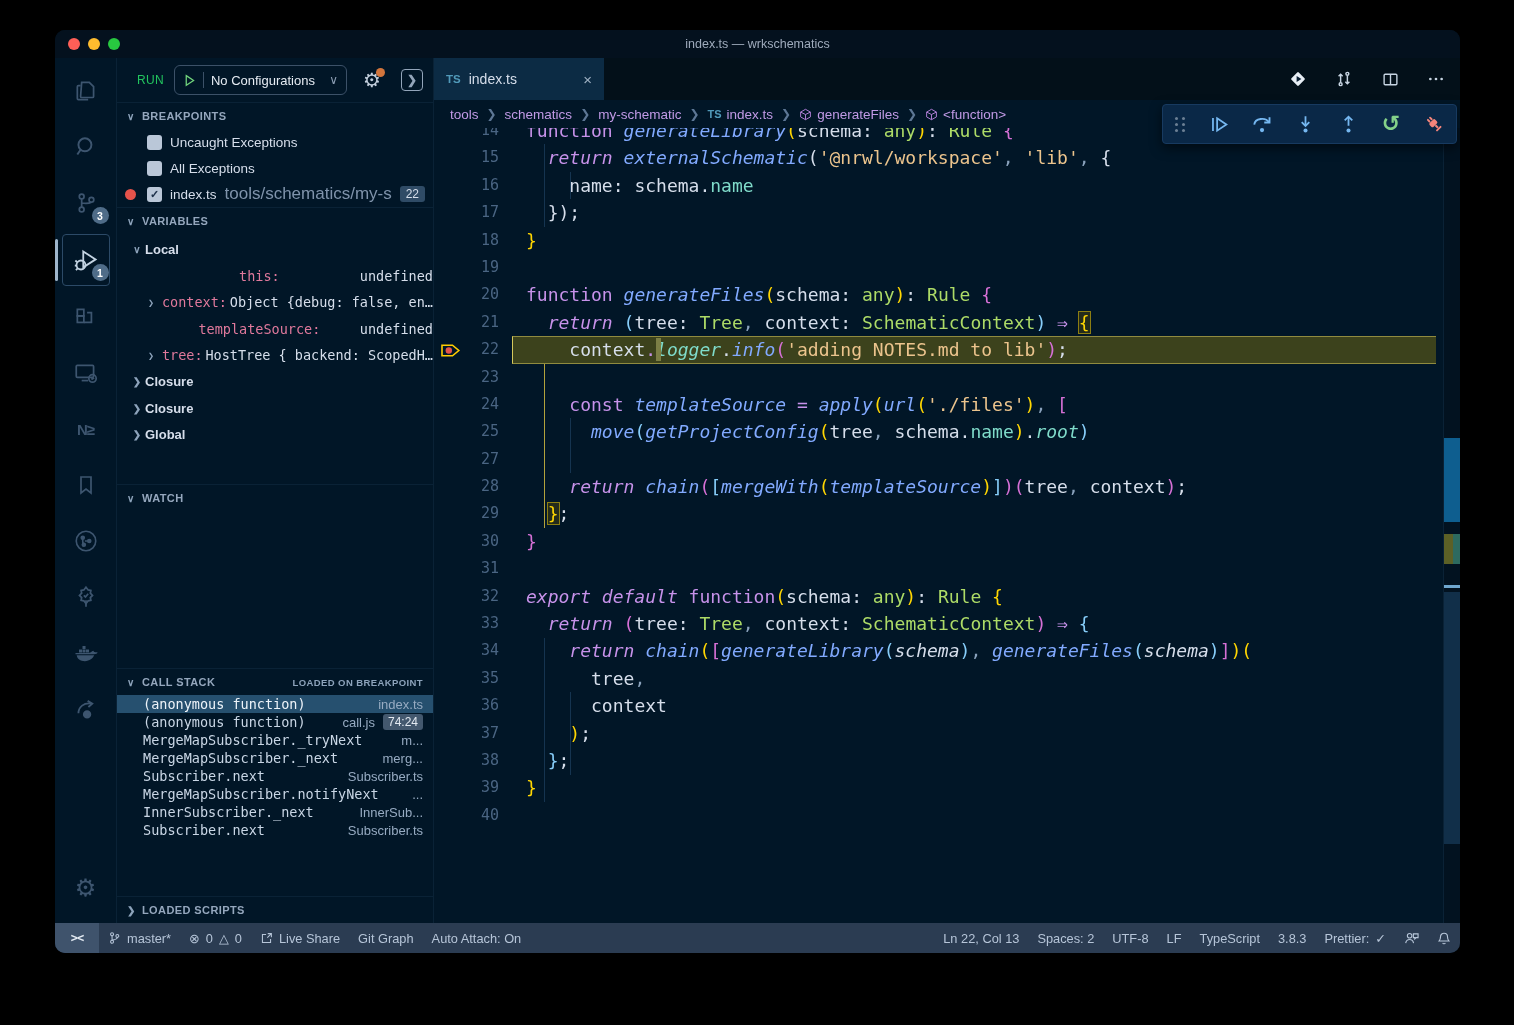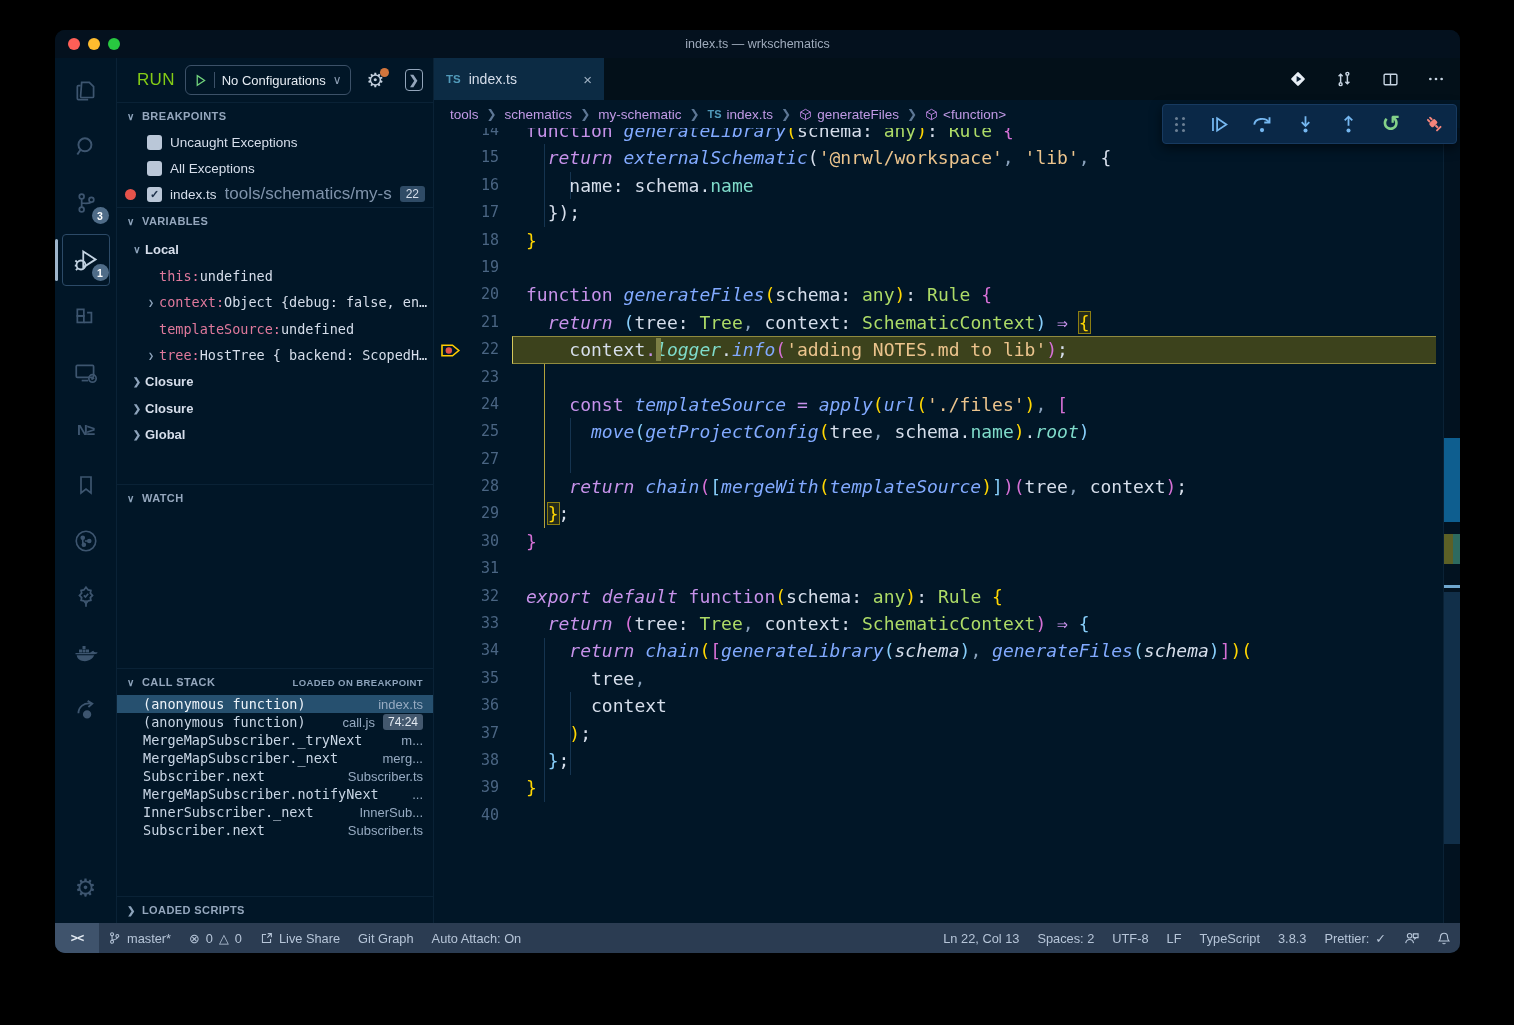--- a/index.html
+++ b/index.html
@@ -21,21 +21,21 @@
   .act-item.active{color:#c3d3e2;border:1px solid #2c4a67;border-radius:4px;}
   .act-item.active::before{content:"";position:absolute;left:-8px;top:4px;bottom:4px;width:3px;background:#9fb6cc;border-radius:2px;}
   .abadge{position:absolute;right:0px;bottom:4px;background:#4f6c88;color:#fff;border-radius:50%;
     width:17px;height:17px;font-size:10.5px;display:flex;align-items:center;justify-content:center;font-weight:bold;}
   .act-gear{margin-top:auto;margin-bottom:10px;}
   .gear-glyph{font-size:24px;line-height:1;color:#3d556f;font-family:"DejaVu Sans",sans-serif;}
   .nx-glyph{font-size:15px;font-weight:bold;letter-spacing:-1px;}
   
   .sidebar{width:316px;border-right:1px solid #0a2236;display:flex;flex-direction:column;color:#d6deeb;flex:none;position:relative;}
   .runrow{height:44px;display:flex;align-items:center;padding:0 10px 0 20px;gap:10px;}
-  .runlabel{font-size:17px;color:#84cc16;letter-spacing:.3px;}
+  .runlabel{font-size:12px;color:#22c55e;letter-spacing:.3px;}
   .runctrl{height:28px;flex:1;max-width:188px;border:1px solid #3c5168;border-radius:6px;display:flex;align-items:center;padding:0 8px;gap:7px;}
   .runctrl .sep{width:1px;height:16px;background:#3c5168;}
   .runcfg{font-size:13px;color:#e6ecf3;flex:1;white-space:nowrap;}
   .chev{color:#8b9db3;font-size:12px;}
   .gearwrap{position:relative;margin-left:6px;}
   .gearwrap .gear-glyph{color:#c3cfdd;font-size:20px;}
   .geardot{position:absolute;right:-4px;top:-2px;width:9px;height:9px;border-radius:50%;background:#d2753c;}
   .consolebtn{width:20px;height:20px;border:1.6px solid #93a5ba;border-radius:4px;color:#93a5ba;display:flex;
     align-items:center;justify-content:center;font-size:12px;font-weight:bold;margin-left:10px;}
   .shead{height:26px;display:flex;align-items:center;padding:0 10px;font-size:11px;font-weight:bold;
@@ -45,21 +45,21 @@
   .bprow{height:26px;display:flex;align-items:center;padding-left:30px;gap:8px;font-size:13.5px;position:relative;flex:none;}
   .cbx{width:15px;height:15px;border-radius:3px;background:#bac7d8;flex:none;display:flex;align-items:center;justify-content:center;
     color:#1d3049;font-size:11px;font-weight:bold;}
   .bpdot{position:absolute;left:8px;width:11px;height:11px;border-radius:50%;background:#e5534b;}
   .bppath{color:#7f93ab;font-size:17px;white-space:nowrap;overflow:hidden;}
   .bpline{margin-left:auto;margin-right:8px;background:#2f4b66;border-radius:3px;padding:1px 6px;font-size:12px;color:#d6deeb;}
   .varsbody{height:248px;flex:none;padding-top:2px;}
   .vrow{height:26.5px;display:flex;align-items:center;font-size:13px;}
   .vrow .vchev{width:16px;text-align:center;color:#8da3bb;font-size:10px;flex:none;}
   .vrow.scope{padding-left:12px;font-weight:bold;}
-  .vrow.child{padding-left:26px;font-family:"DejaVu Sans Mono","Liberation Mono",monospace;font-size:13.5px;}
+  .vrow.child{padding-left:26px;font-family:"DejaVu Sans Mono","Liberation Mono",monospace;font-size:13.5px;justify-content:space-between;}
   .vname{color:#e0799c;}
   .vval{color:#d6deeb;white-space:nowrap;overflow:hidden;}
   .watchbody{height:157px;flex:none;}
   .frames{flex:none;}
   .frow{height:18px;display:flex;align-items:center;padding:0 10px 0 26px;gap:8px;}
   .frow.sel{background:#26506f;}
   .ffn{font-family:"DejaVu Sans Mono","Liberation Mono",monospace;font-size:13.5px;color:#c9d6e5;white-space:nowrap;}
   .frow.sel .ffn{color:#edf3f9;}
   .floc{margin-left:auto;font-size:13px;color:#97abc2;white-space:nowrap;}
   .fbadge{background:#43586e;border-radius:3px;padding:1px 5px;font-size:12px;color:#e2e9f1;}

